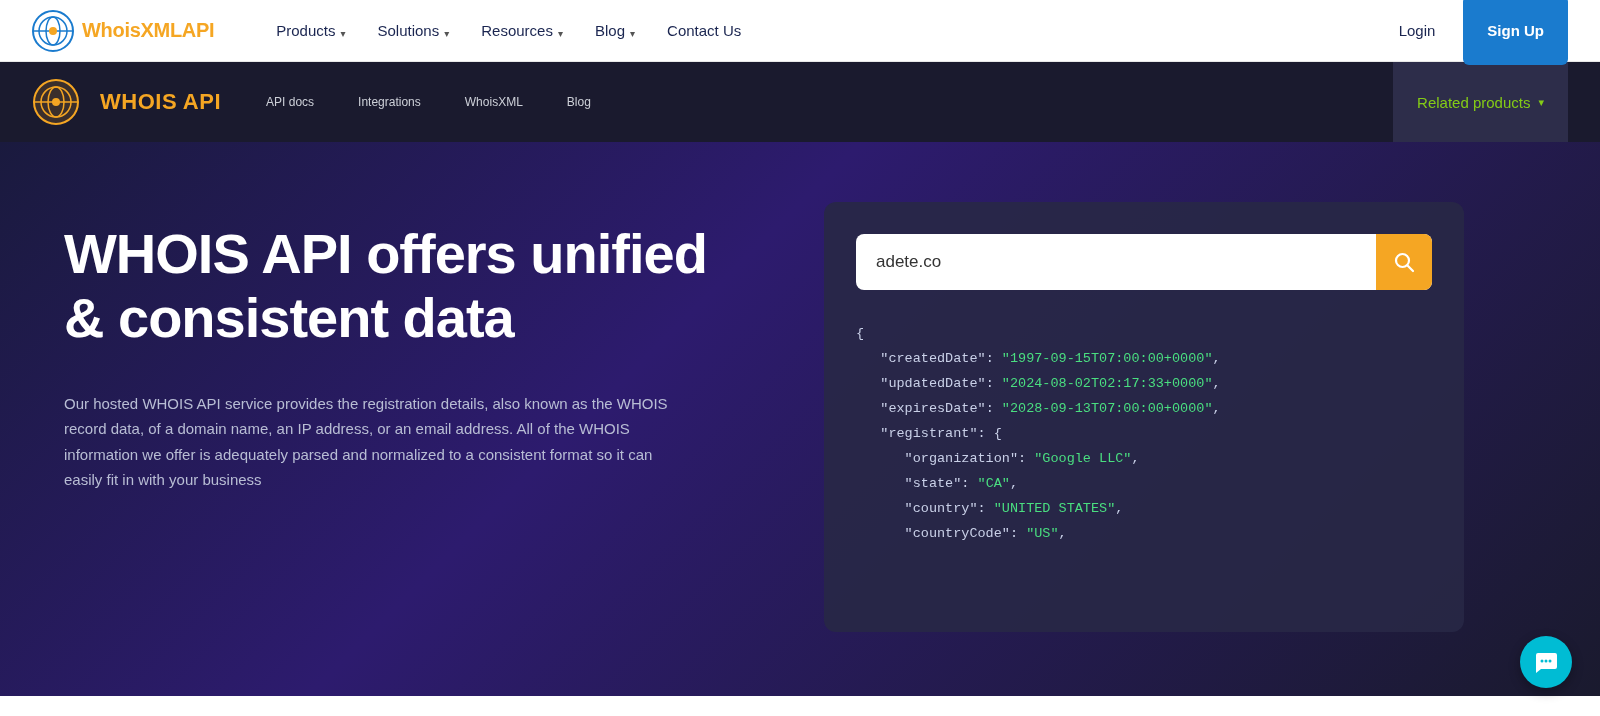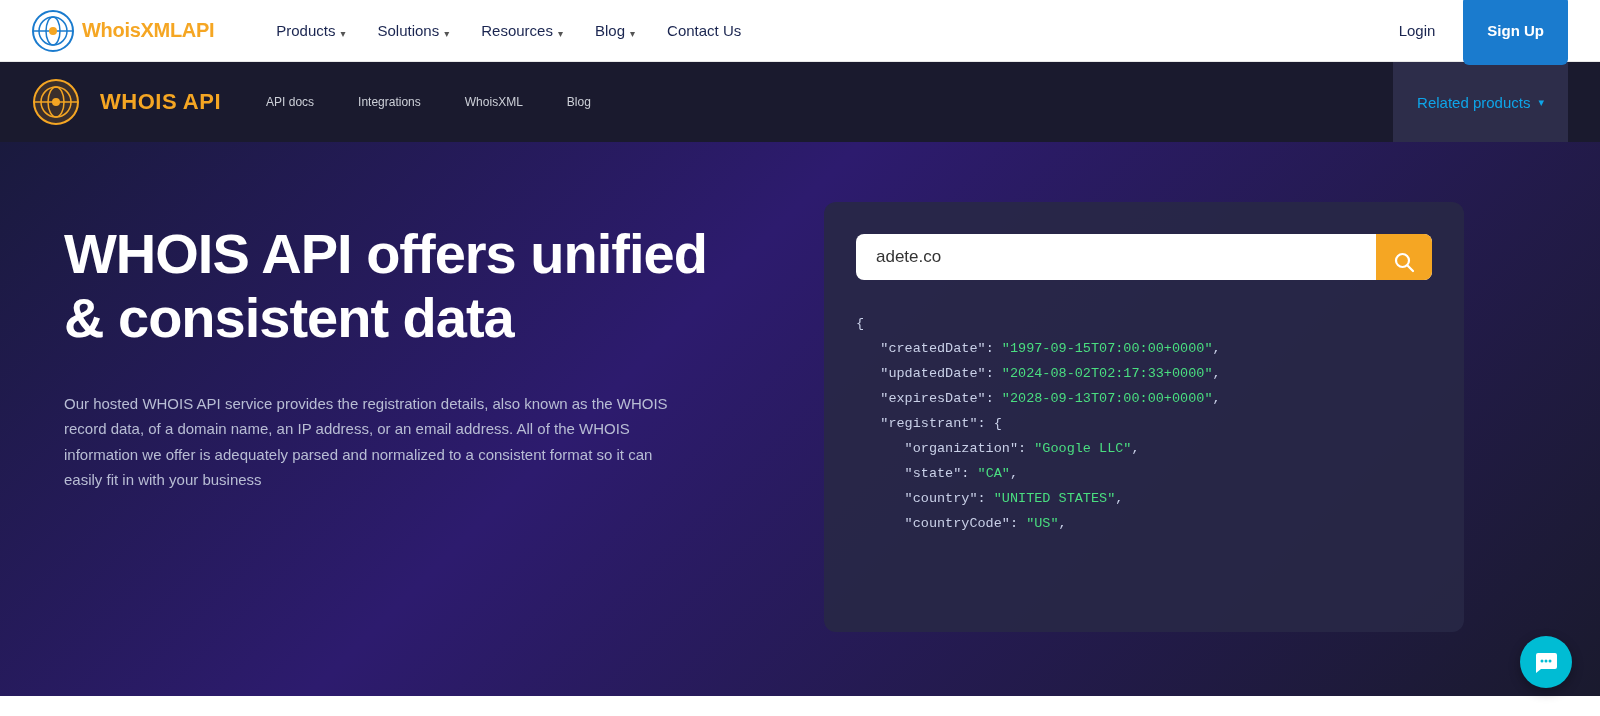--- a/index.html
+++ b/index.html
@@ -119,21 +119,21 @@
       color: #cdd0d8;
       cursor: pointer;
       border-radius: 4px;
       font-weight: 400;
     }
     .related-products-btn {
       display: flex;
       align-items: center;
       gap: 8px;
       background: #2d2d4a;
-      color: #0ea5e9;
+      color: #84cc16;
       padding: 0 24px;
       height: 100%;
       font-size: 15px;
       font-weight: 500;
       cursor: pointer;
       margin-left: auto;
     }
 
     
     .hero {
@@ -174,21 +174,21 @@
       border-radius: 12px;
       padding: 32px 32px 0 32px;
       min-height: 430px;
     }
     .search-box {
       display: flex;
       align-items: flex-start;
       background: #fff;
       border-radius: 8px;
       overflow: hidden;
-      height: 46px;
+      height: 56px;
       margin-bottom: 16px;
     }
     .search-input {
       flex: 1;
       border: none;
       outline: none;
       font-size: 17px;
       color: #333;
       padding: 0 20px;
       height: 100%;

